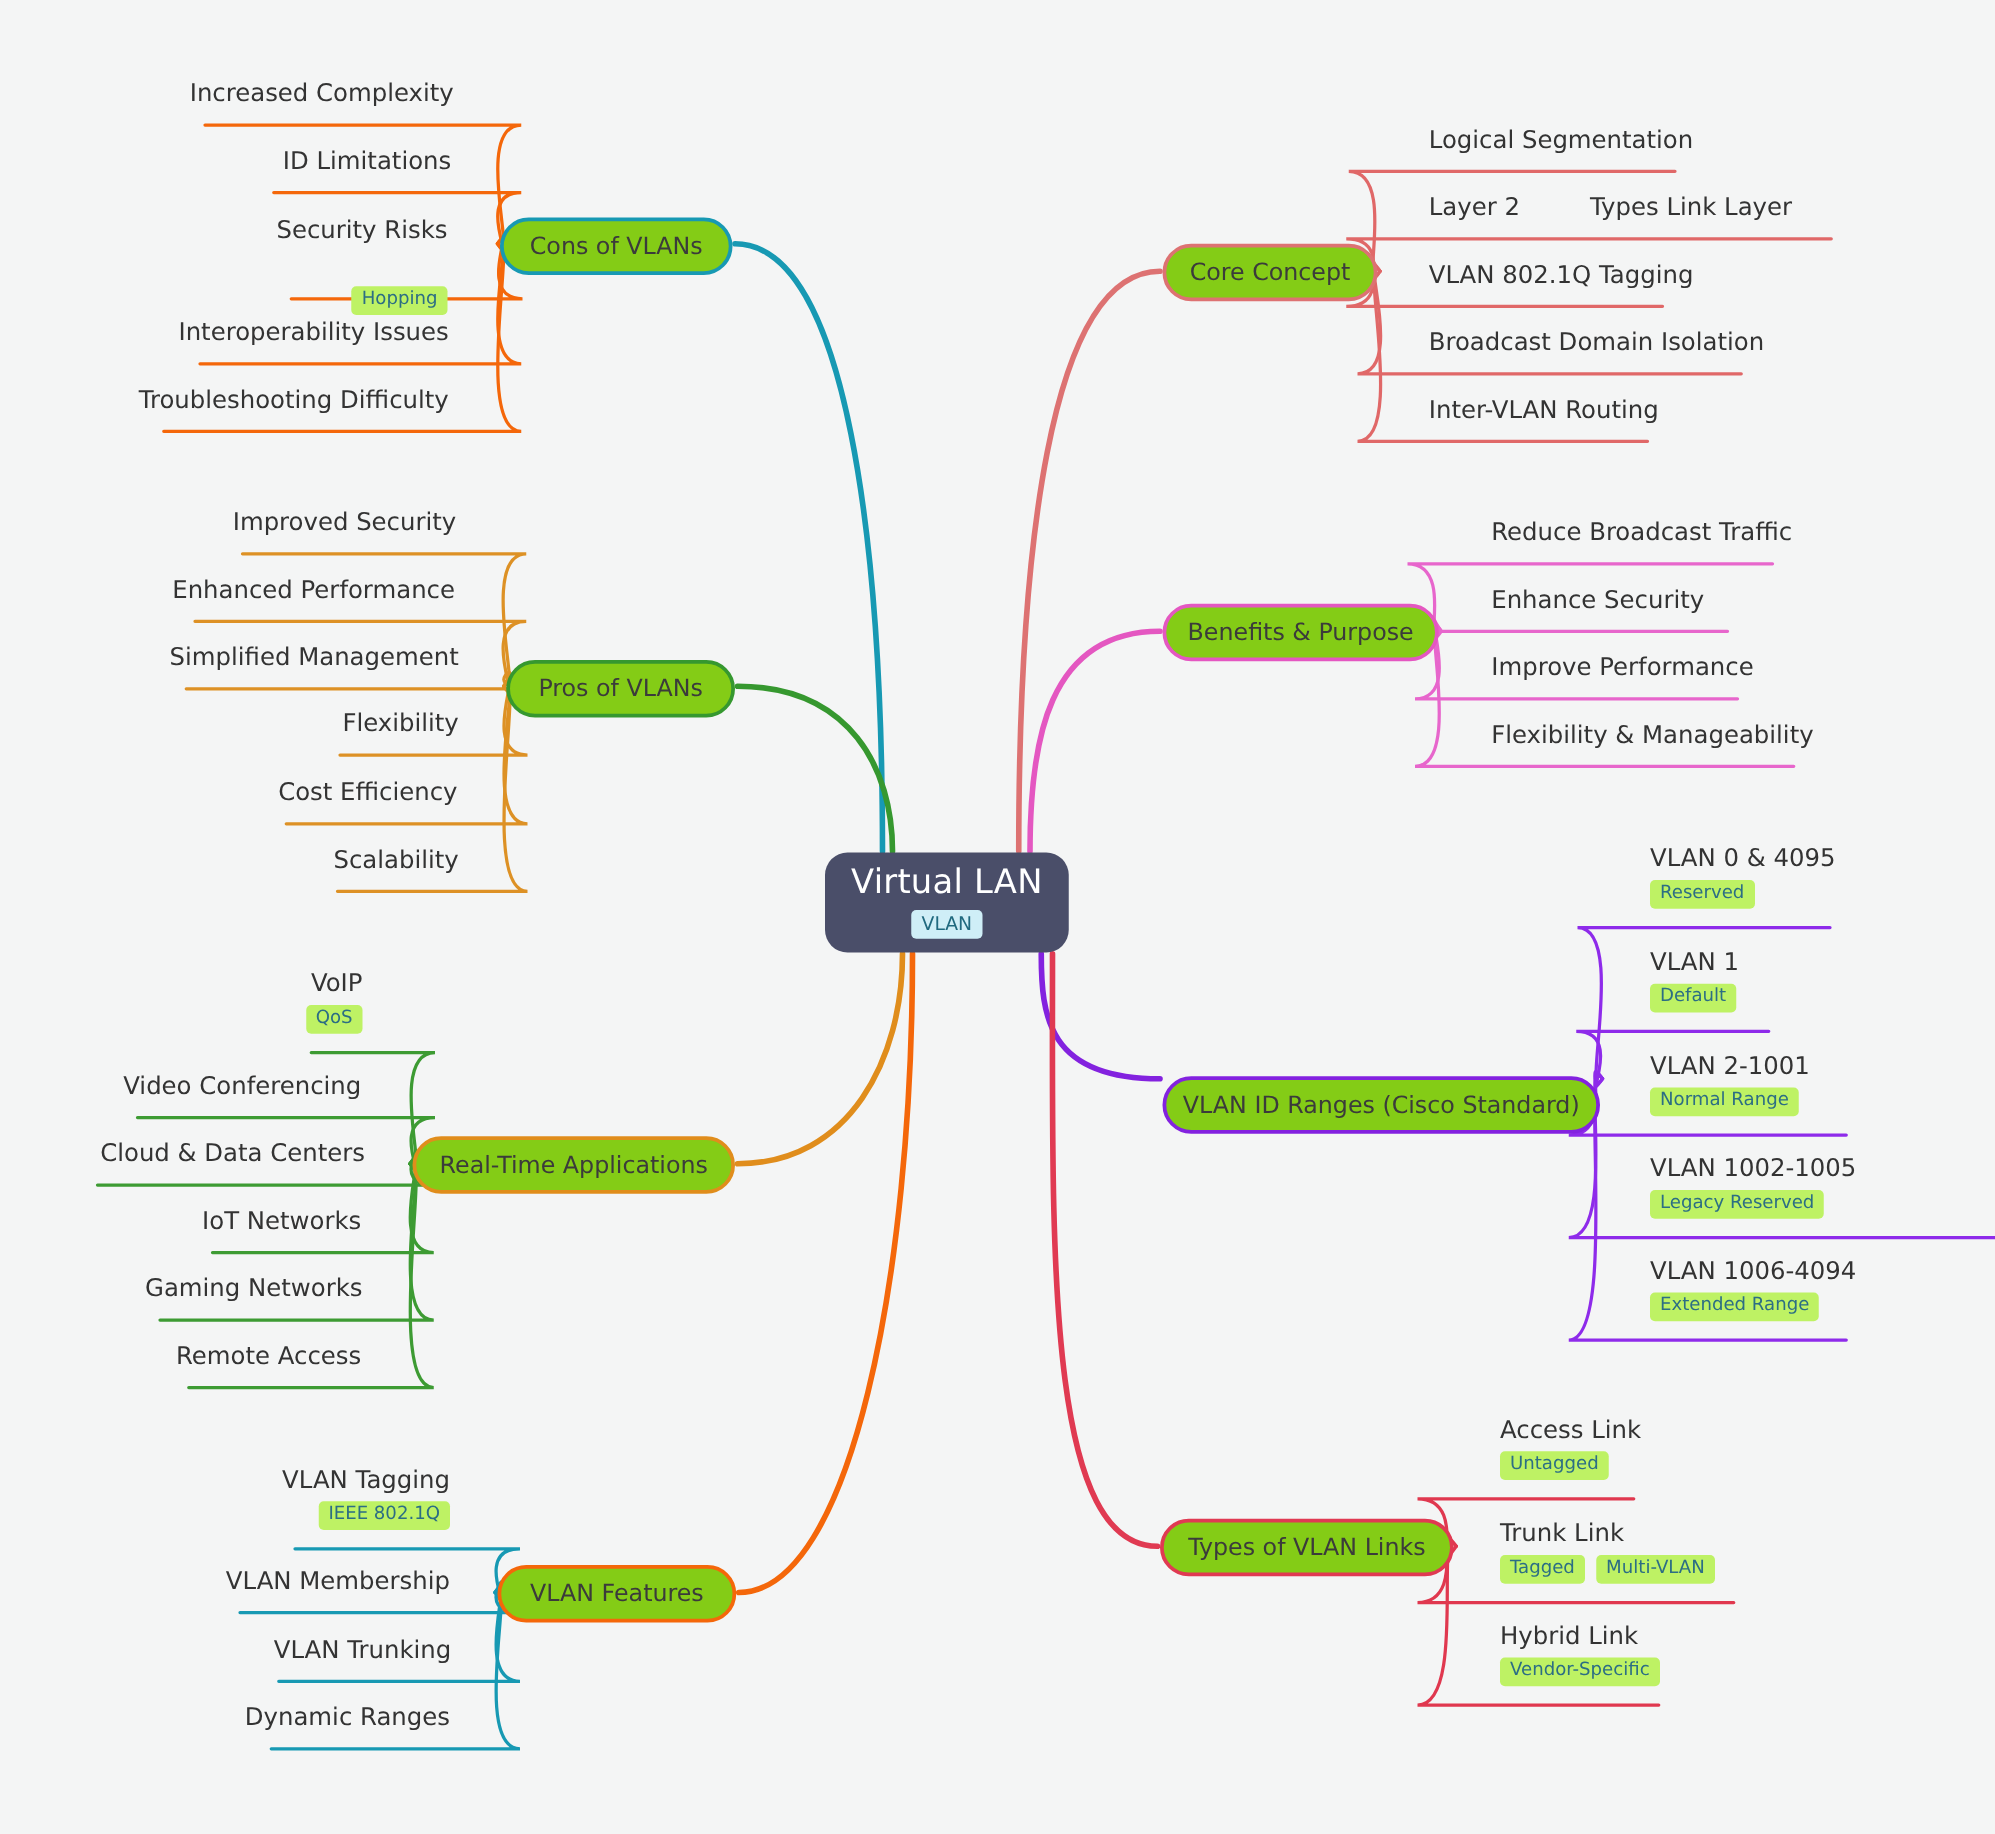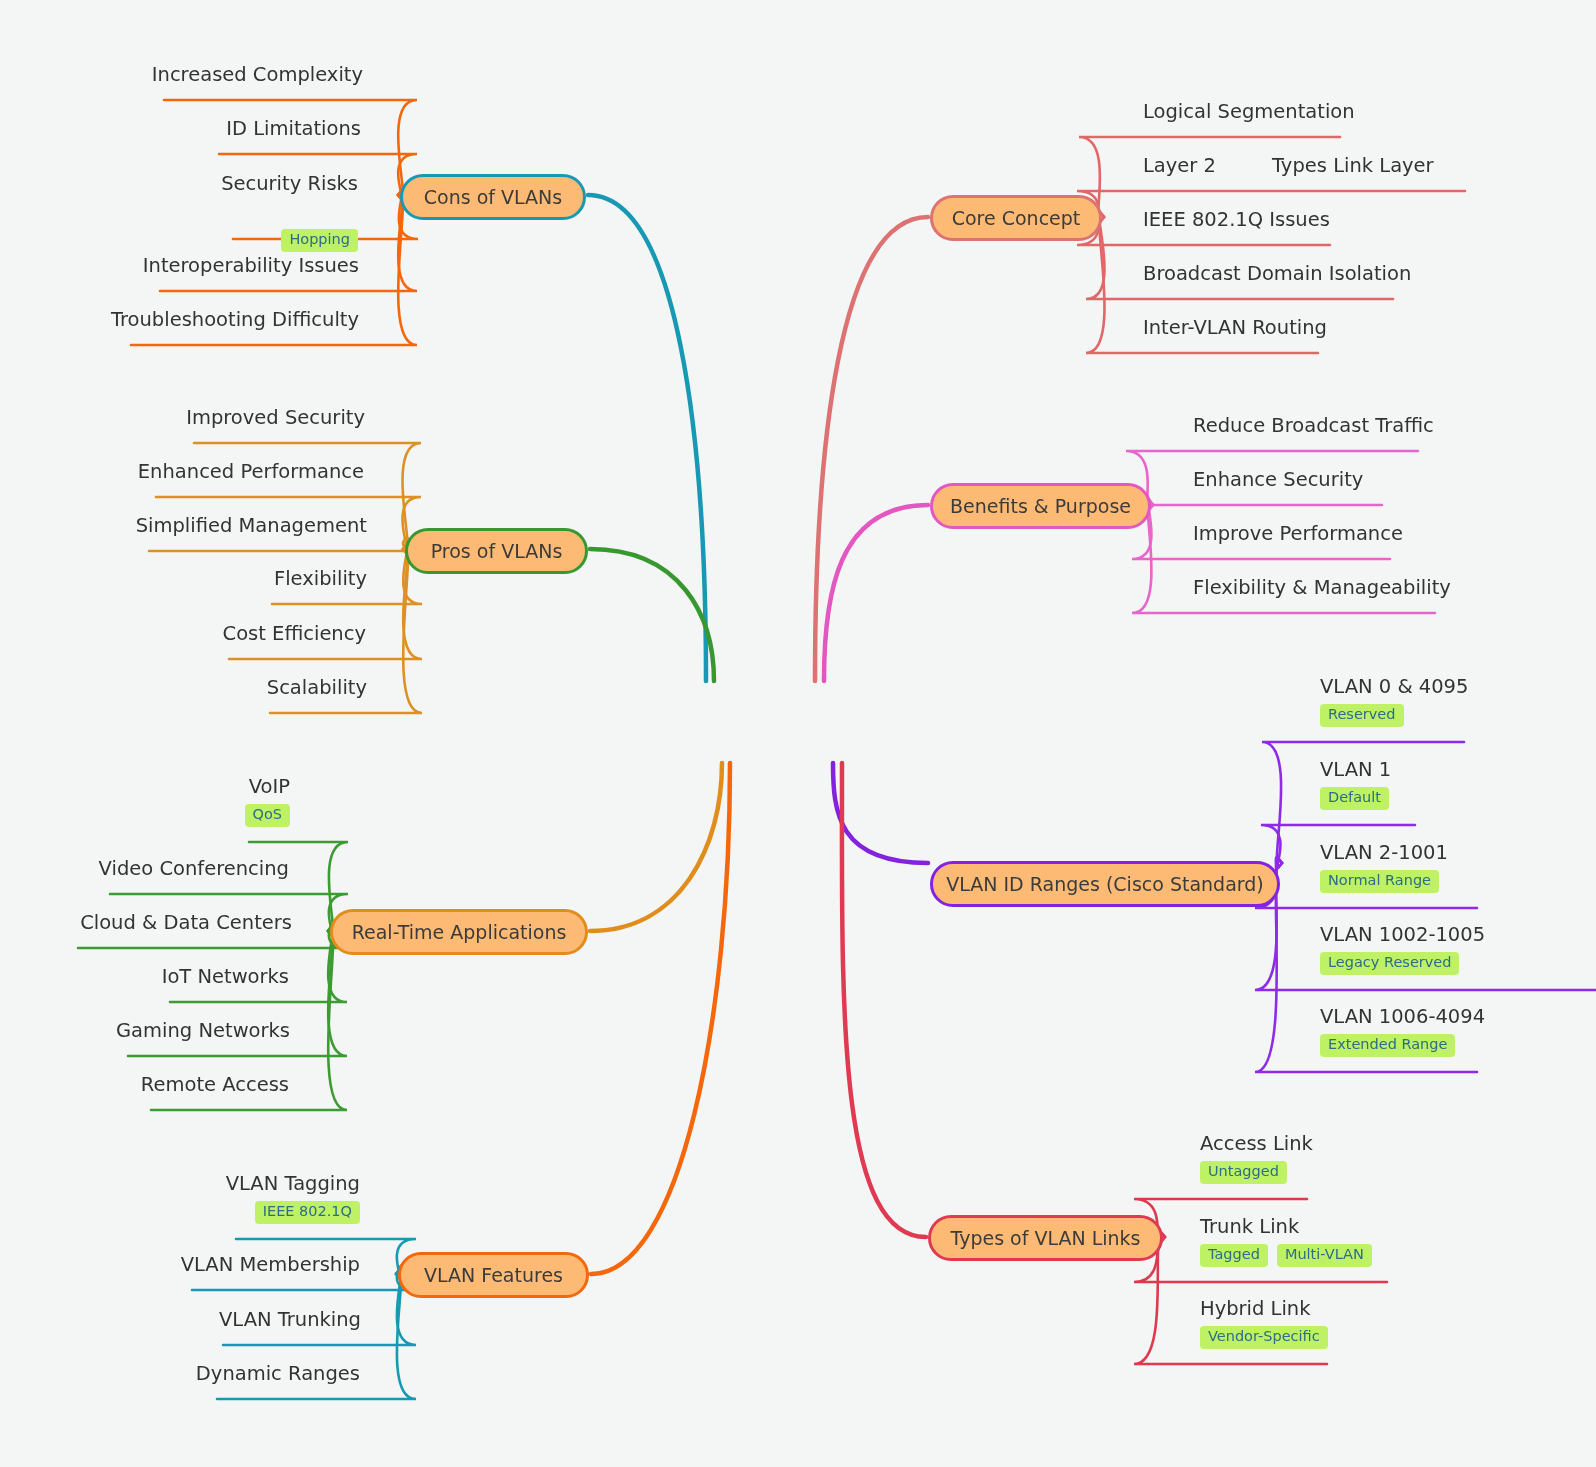--- a/index.html
+++ b/index.html
@@ -23,21 +23,21 @@
     padding:10px 26px 12px 26px;
   }
   .root-title{
     color:#ffffff;font-size:27px;line-height:1.1;letter-spacing:.2px;white-space:nowrap;
   }
   .root-tags{margin-top:7px;display:flex;gap:7px;}
 
   
   .branch-node{
     position:absolute;
-    background:#fdba74;
+    background:#84cc16;
     border:3px solid #999;
     border-radius:26px;
     height:46px;
     display:flex;align-items:center;justify-content:center;
     box-sizing:border-box;
     padding:0 20px;
     white-space:nowrap;
   }
   .branch-label{font-size:19px;color:#3b3b3b;}
 
@@ -112,20 +112,26 @@
       <path d="M 1415 825 L 1261 825 C 1301 825, 1264 889, 1282 863" fill="none" stroke="#8e2bea" stroke-width="2.6" stroke-linecap="round"></path>
       <path d="M 1477 908 L 1255 908 C 1295 908, 1264 837, 1282 863" fill="none" stroke="#8e2bea" stroke-width="2.6" stroke-linecap="round"></path>
       <path d="M 1596 990 L 1255 990 C 1295 990, 1264 837, 1282 863" fill="none" stroke="#8e2bea" stroke-width="2.6" stroke-linecap="round"></path>
       <path d="M 1477 1072 L 1255 1072 C 1295 1072, 1264 837, 1282 863" fill="none" stroke="#8e2bea" stroke-width="2.6" stroke-linecap="round"></path>
       <path d="M 842 763 C 842 1000, 836 1237, 926 1237" fill="none" stroke="#e03a52" stroke-width="4.5" stroke-linecap="round"></path>
       <path d="M 1307 1199 L 1134 1199 C 1174 1199, 1147 1263, 1165 1237" fill="none" stroke="#e0384f" stroke-width="2.6" stroke-linecap="round"></path>
       <path d="M 1387 1282 L 1134 1282 C 1174 1282, 1147 1211, 1165 1237" fill="none" stroke="#e0384f" stroke-width="2.6" stroke-linecap="round"></path>
       <path d="M 1327 1364 L 1134 1364 C 1174 1364, 1147 1211, 1165 1237" fill="none" stroke="#e0384f" stroke-width="2.6" stroke-linecap="round"></path>
     </svg>
 
+  <div class="root-node" id="root-node" style="left:660px;top:682px;width:195px;height:80px;">
+    <div class="root-title">Virtual LAN</div>
+    <div class="root-tags" id="root-tags">
+        <span class="tag">VLAN</span>
+      </div>
+  </div>
 
   <div id="nodes-layer">
       <div class="branch-node" style="left: 400px; top: 174px; width: 186px; border-color: rgb(23, 153, 179);">
         <span class="branch-label">Cons of VLANs</span>
       </div>
       <div class="leaf left" style="top: 64px; left: 0px; width: 363px;">
         <div class="leaf-text">Increased Complexity</div>
       </div>
       <div class="leaf left" style="top: 118px; left: 0px; width: 361px;">
         <div class="leaf-text">ID Limitations</div>
@@ -208,21 +214,21 @@
       <div class="branch-node" style="left: 930px; top: 195px; width: 172px; border-color: rgb(221, 114, 114);">
         <span class="branch-label">Core Concept</span>
       </div>
       <div class="leaf right" style="top: 101px; left: 1143px;">
         <div class="leaf-text">Logical Segmentation</div>
       </div>
       <div class="leaf right" style="top: 155px; left: 1143px;">
         <div class="leaf-text">Layer 2<span class="sub">Types Link Layer</span></div>
       </div>
       <div class="leaf right" style="top: 209px; left: 1143px;">
-        <div class="leaf-text">IEEE 802.1Q Issues</div>
+        <div class="leaf-text">VLAN 802.1Q Tagging</div>
       </div>
       <div class="leaf right" style="top: 263px; left: 1143px;">
         <div class="leaf-text">Broadcast Domain Isolation</div>
       </div>
       <div class="leaf right" style="top: 317px; left: 1143px;">
         <div class="leaf-text">Inter-VLAN Routing</div>
       </div>
       <div class="branch-node" style="left: 930px; top: 483px; width: 221px; border-color: rgb(228, 87, 193);">
         <span class="branch-label">Benefits &amp; Purpose</span>
       </div>

